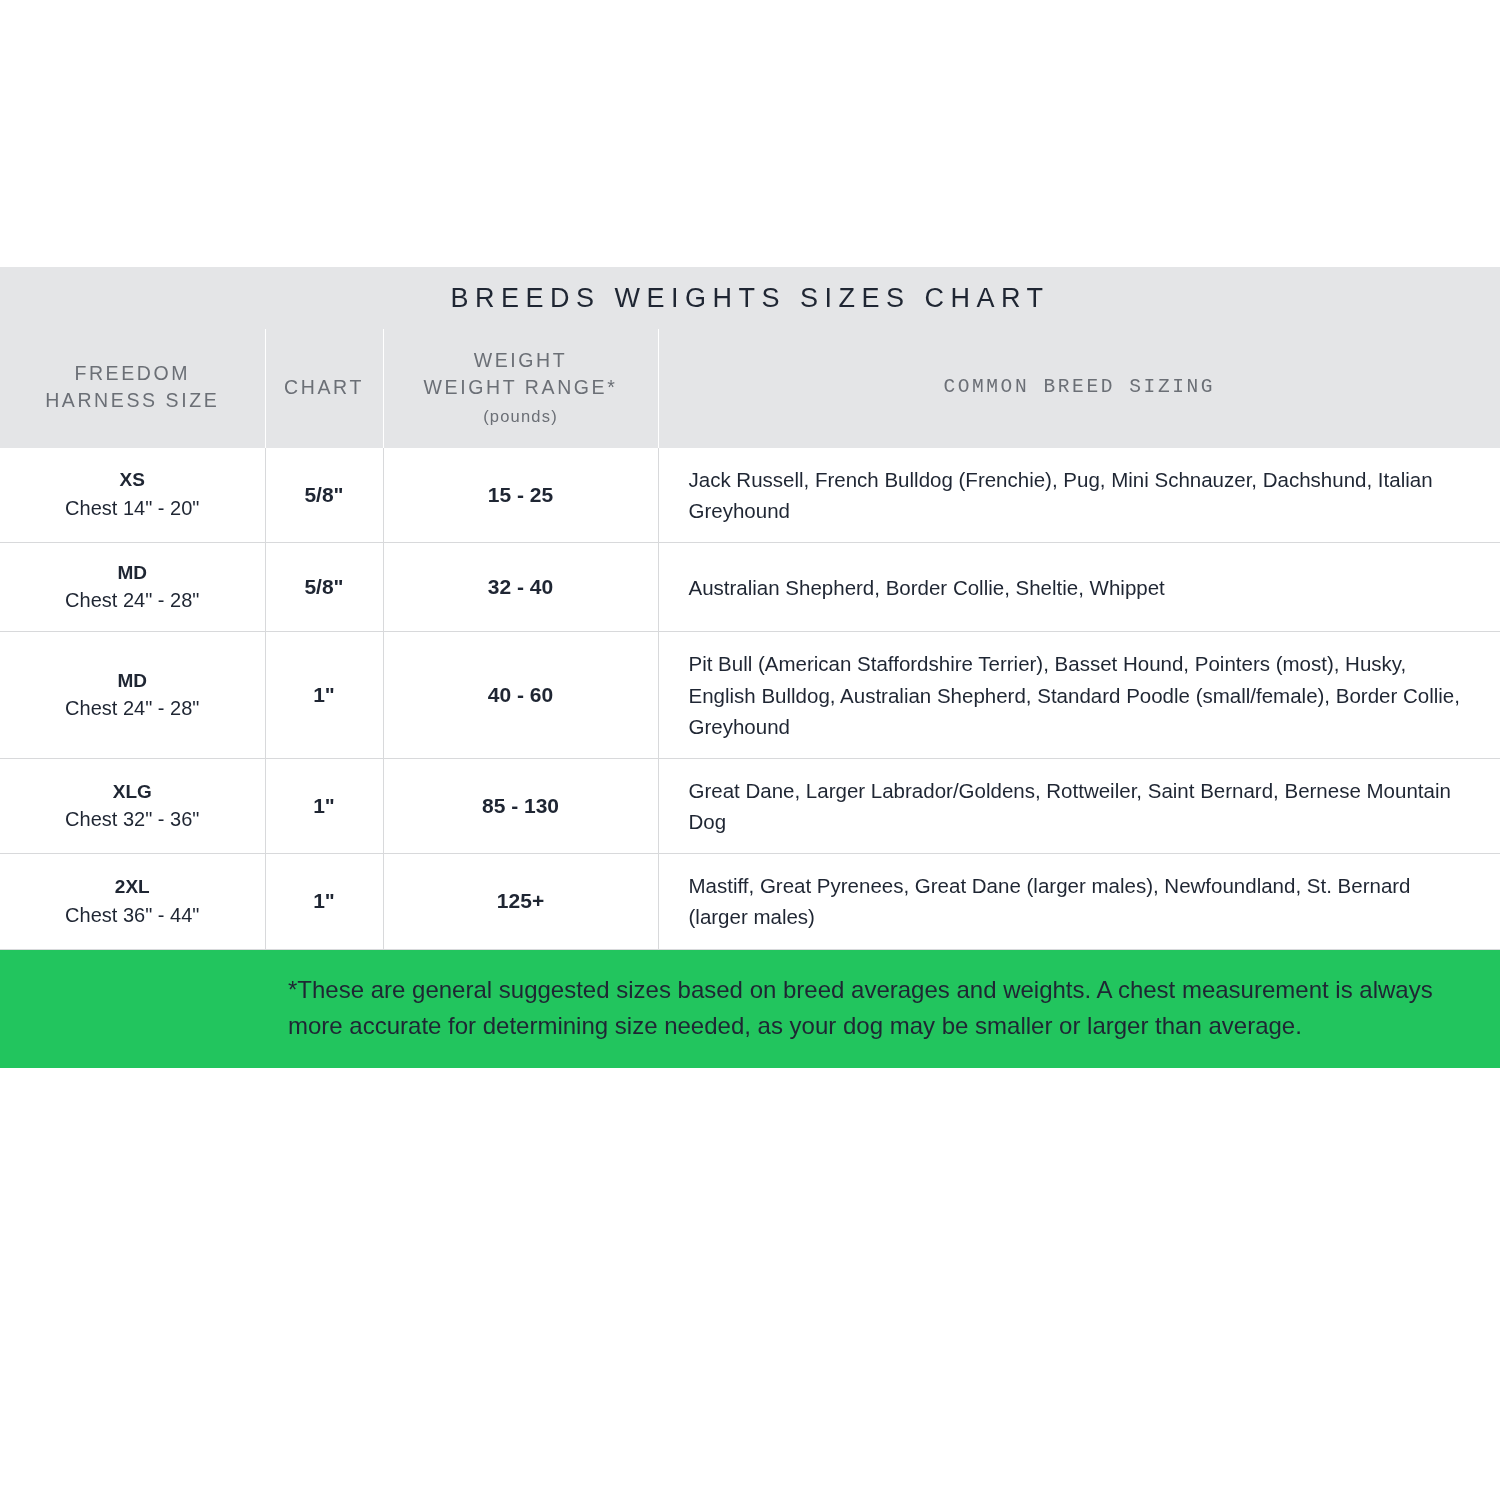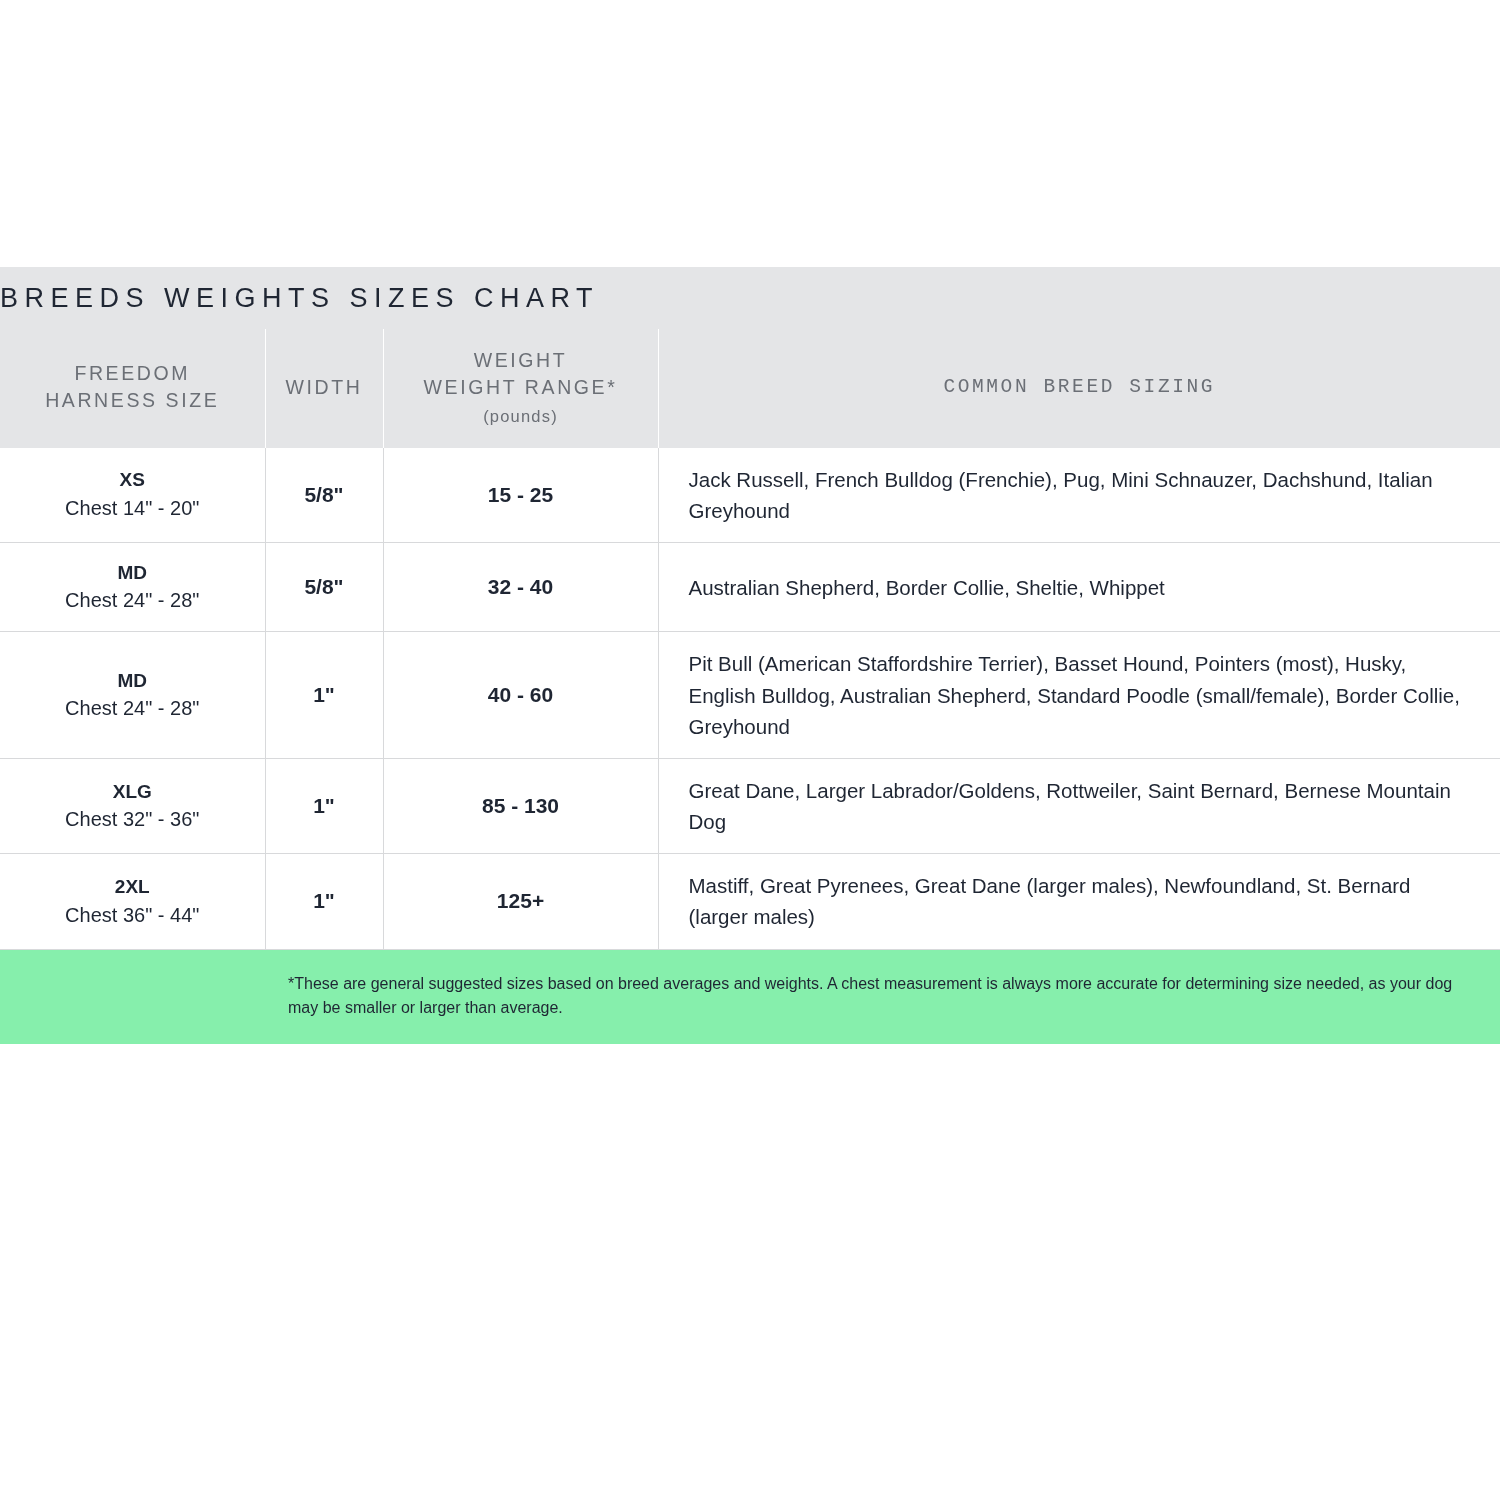--- a/index.html
+++ b/index.html
@@ -18,21 +18,21 @@
     position: absolute;
     left: 0;
     top: 267px;
     width: 1500px;
   }
   .chart-title-bar {
     background: #e4e5e7;
     height: 62px;
     display: flex;
     align-items: center;
-    justify-content: flex-start;
+    justify-content: center;
   }
   .chart-title {
     font-size: 27px;
     letter-spacing: 6.5px;
     color: #1f2633;
     font-weight: 500;
   }
   table.size-chart {
     border-collapse: collapse;
     width: 1500px;
@@ -95,23 +95,23 @@
   }
   tbody td.breeds-cell {
     padding-left: 30px;
     padding-right: 31px;
     line-height: 1.52;
     font-size: 20.5px;
     border-right: none;
     text-align: left;
   }
   tfoot td {
-    background: #86efac;
+    background: #22c55e;
     padding: 22px 40px 24px 288px;
-    font-size: 16px;
+    font-size: 24px;
     line-height: 1.5;
     color: #1f2633;
     border: none;
   }
   .footnote-cell-inner { display: block; }
 </style>
 </head>
 <body>
 
 <div id="chart-wrap">
@@ -126,21 +126,21 @@
         <col class="c2">
         <col class="c3">
         <col class="c4">
     </colgroup>
     <thead>
       <tr>
         <th>
           <span class="ln">FREEDOM</span>
           <span class="ln">HARNESS SIZE</span>
         </th>
-        <th>WIDTH</th>
+        <th>CHART</th>
         <th>
           <span class="ln">WEIGHT</span>
           <span class="ln">WEIGHT RANGE*</span>
           <span class="sub">(pounds)</span>
         </th>
         <th>COMMON BREED SIZING</th>
       </tr>
     </thead>
     <tbody>
       <tr>

